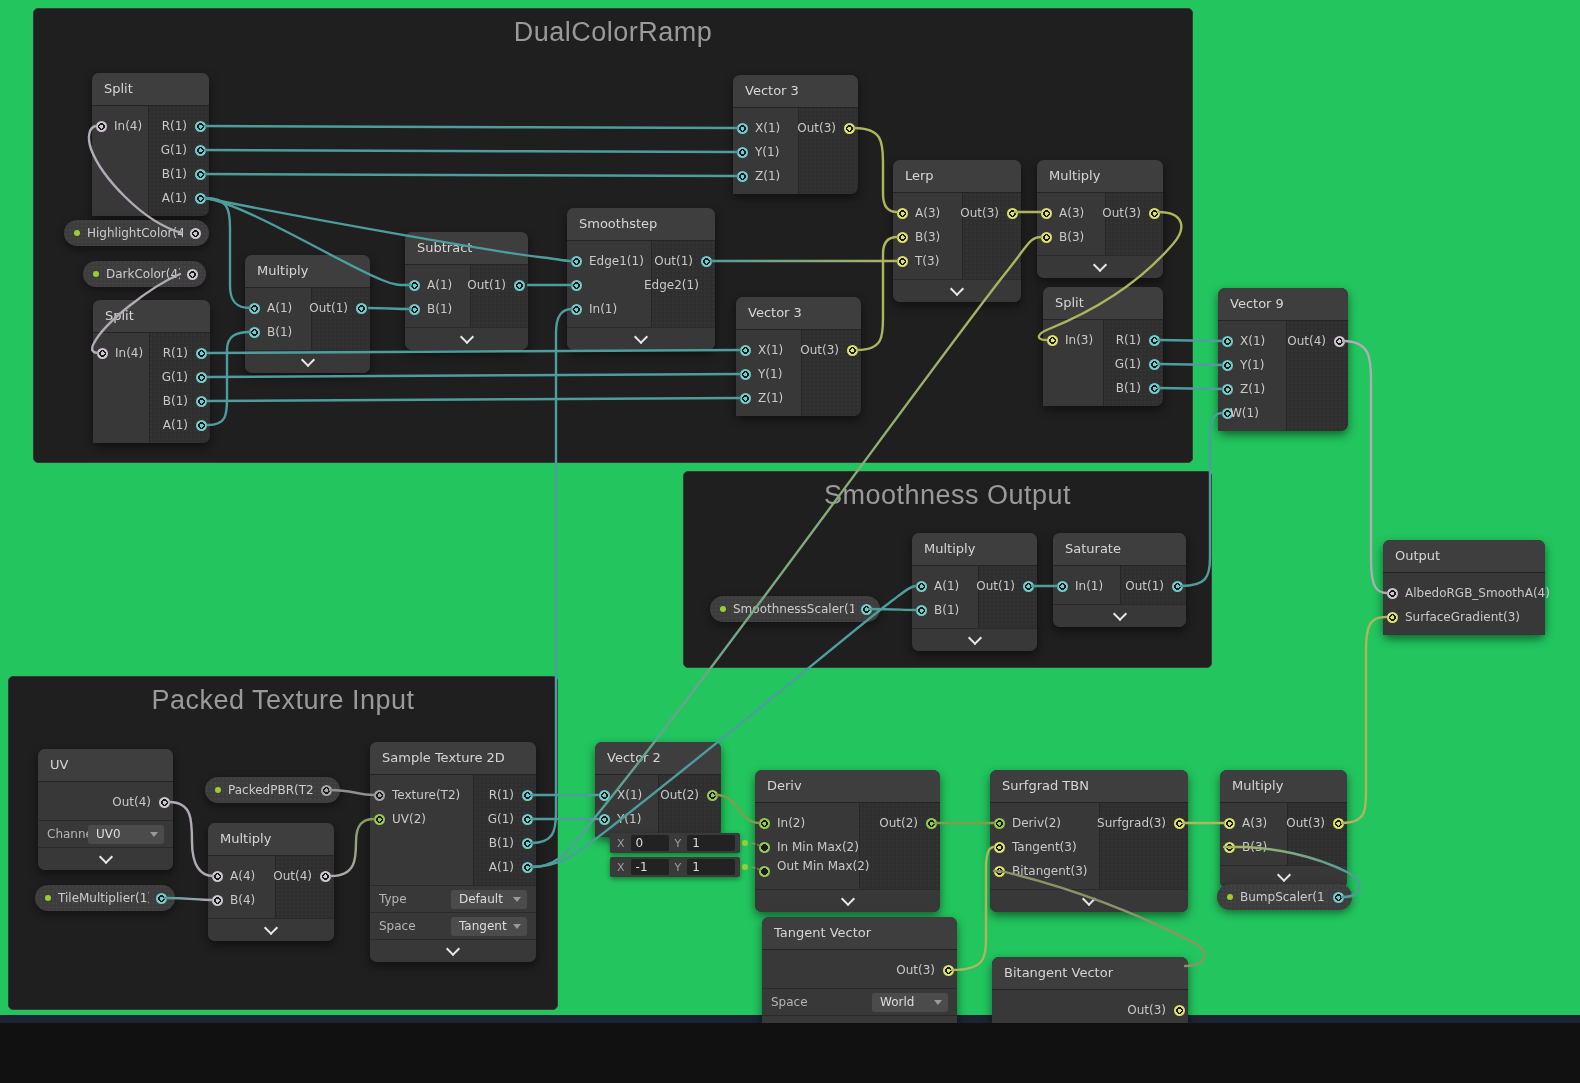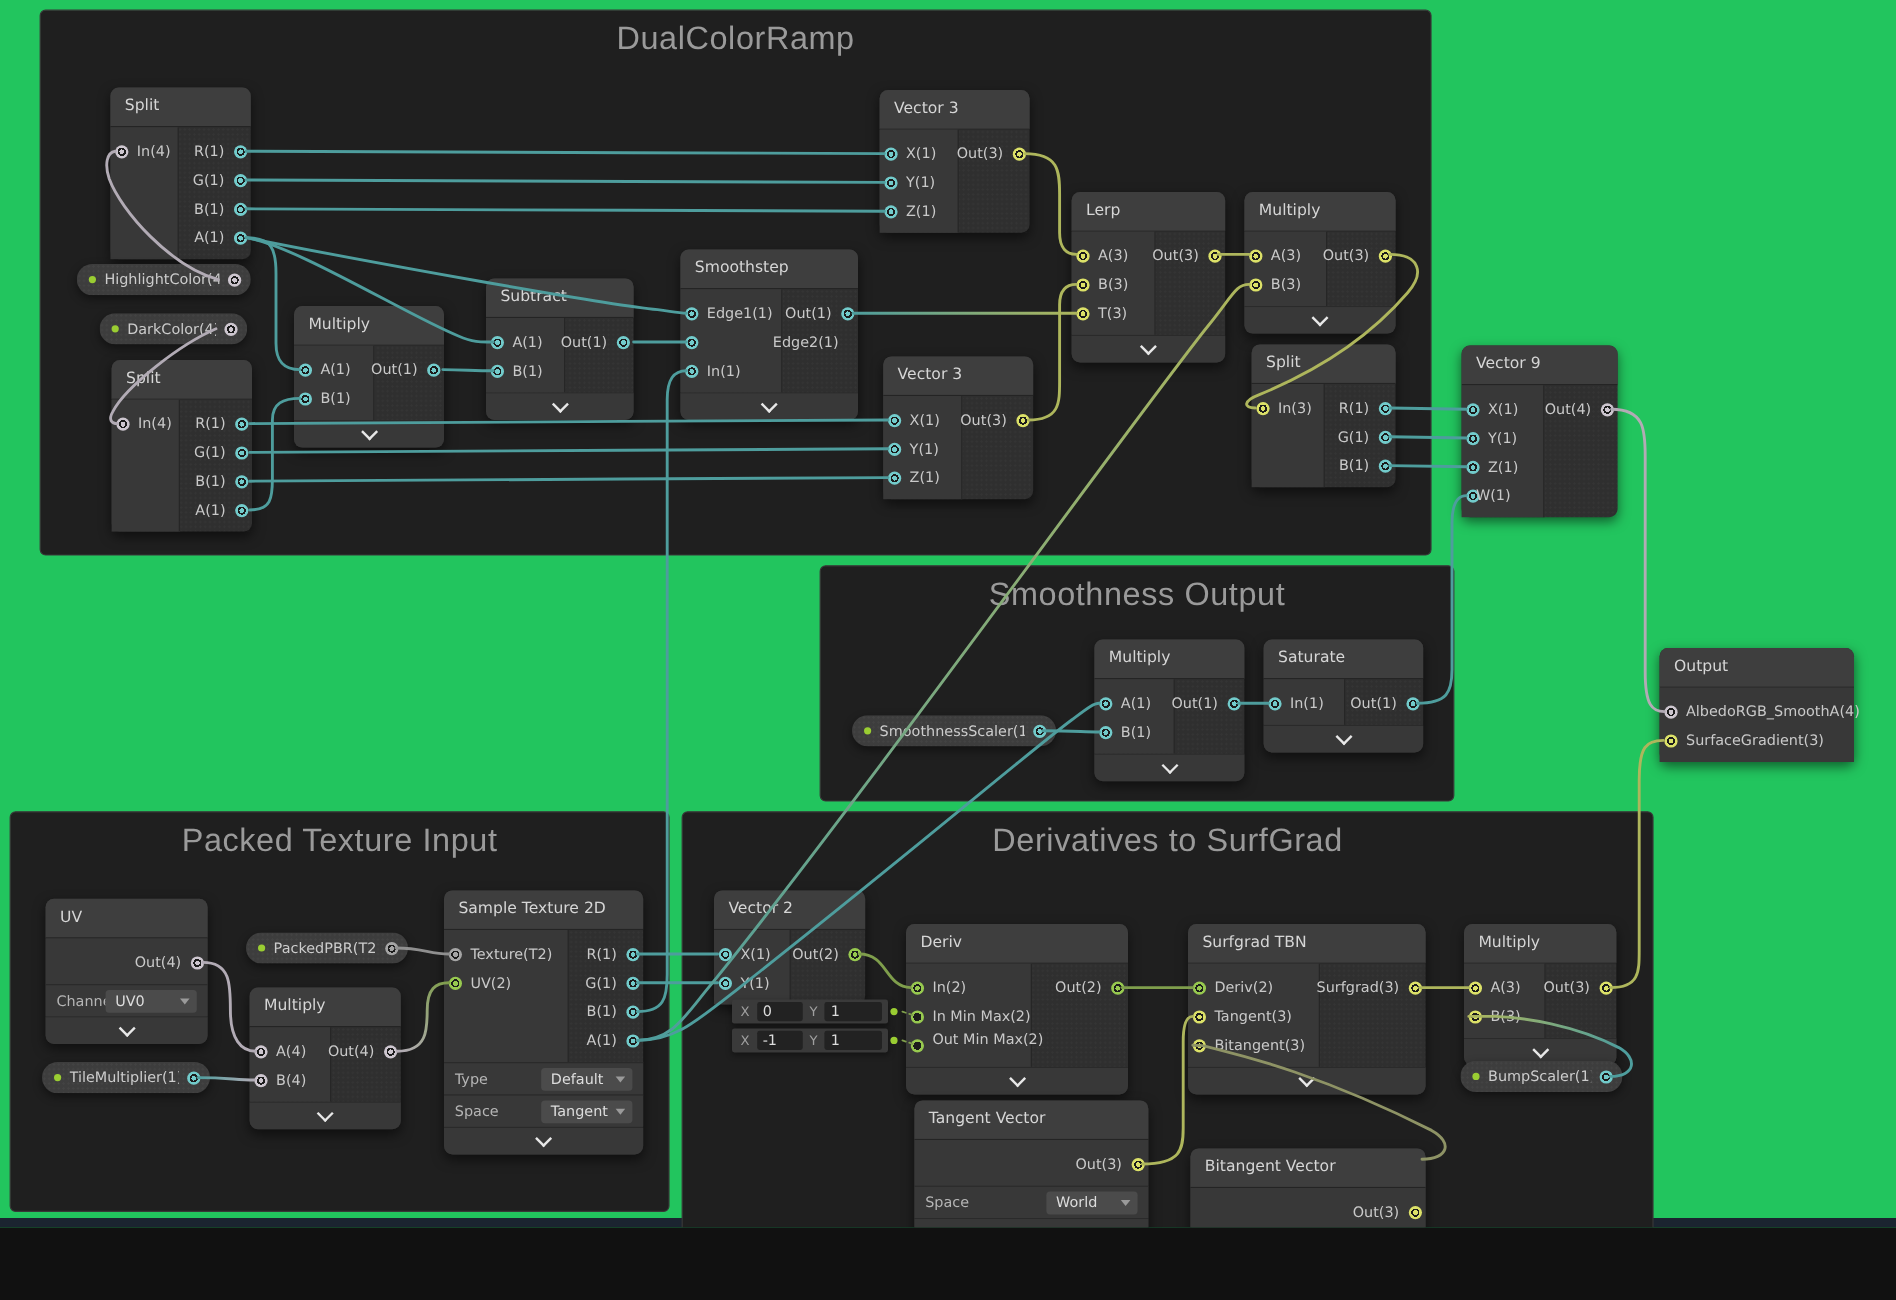--- a/index.html
+++ b/index.html
@@ -52,23 +52,20 @@
 
   <div class="bottom-bar"></div>
 <div class="group" style="left: 33px; top: 8px; width: 1160px; height: 455px;">
       <div class="group-title">DualColorRamp</div>
     </div>
     <div class="group" style="left: 683px; top: 471px; width: 529px; height: 197px;">
       <div class="group-title">Smoothness Output</div>
     </div>
     <div class="group" style="left: 8px; top: 676px; width: 550px; height: 334px;">
       <div class="group-title">Packed Texture Input</div>
-    </div>
-    <div class="group" style="left: 568px; top: 676px; width: 810px; height: 400px;">
-      <div class="group-title">Derivatives to SurfGrad</div>
     </div>
     <div class="node" style="left: 92px; top: 73px; width: 117px;">
       <div class="node-title">Split</div>
       <div class="node-body" style="height: 110px;">
         <div class="leftcol" style="width: 48%;"></div>
       </div>
       <div class="port" style="left: 3.5px; top: 47.5px; background: radial-gradient(circle, rgb(205, 198, 207) 0px, rgb(205, 198, 207) 2px, rgb(28, 28, 28) 2px, rgb(28, 28, 28) 3.4px, rgb(205, 198, 207) 3.4px);"></div>
       <div class="port-label" style="top: 45px; left: 22px;">In(4)</div>
       <div class="port" style="left: 102.5px; top: 47.5px; background: radial-gradient(circle, rgb(114, 203, 203) 0px, rgb(114, 203, 203) 2px, rgb(28, 28, 28) 2px, rgb(28, 28, 28) 3.4px, rgb(114, 203, 203) 3.4px);"></div>
       <div class="port-label out" style="top: 45px; right: 22px;">R(1)</div>

